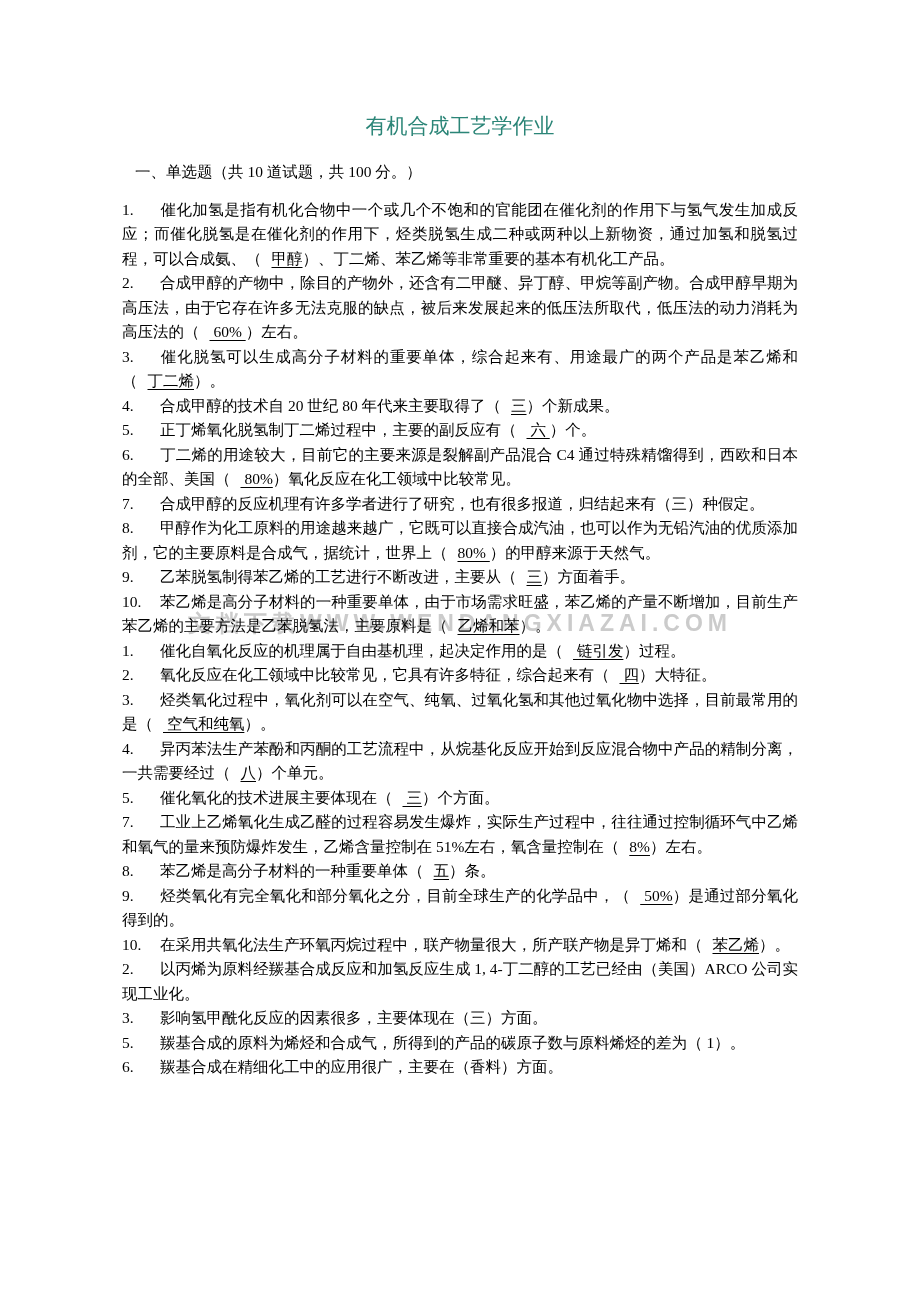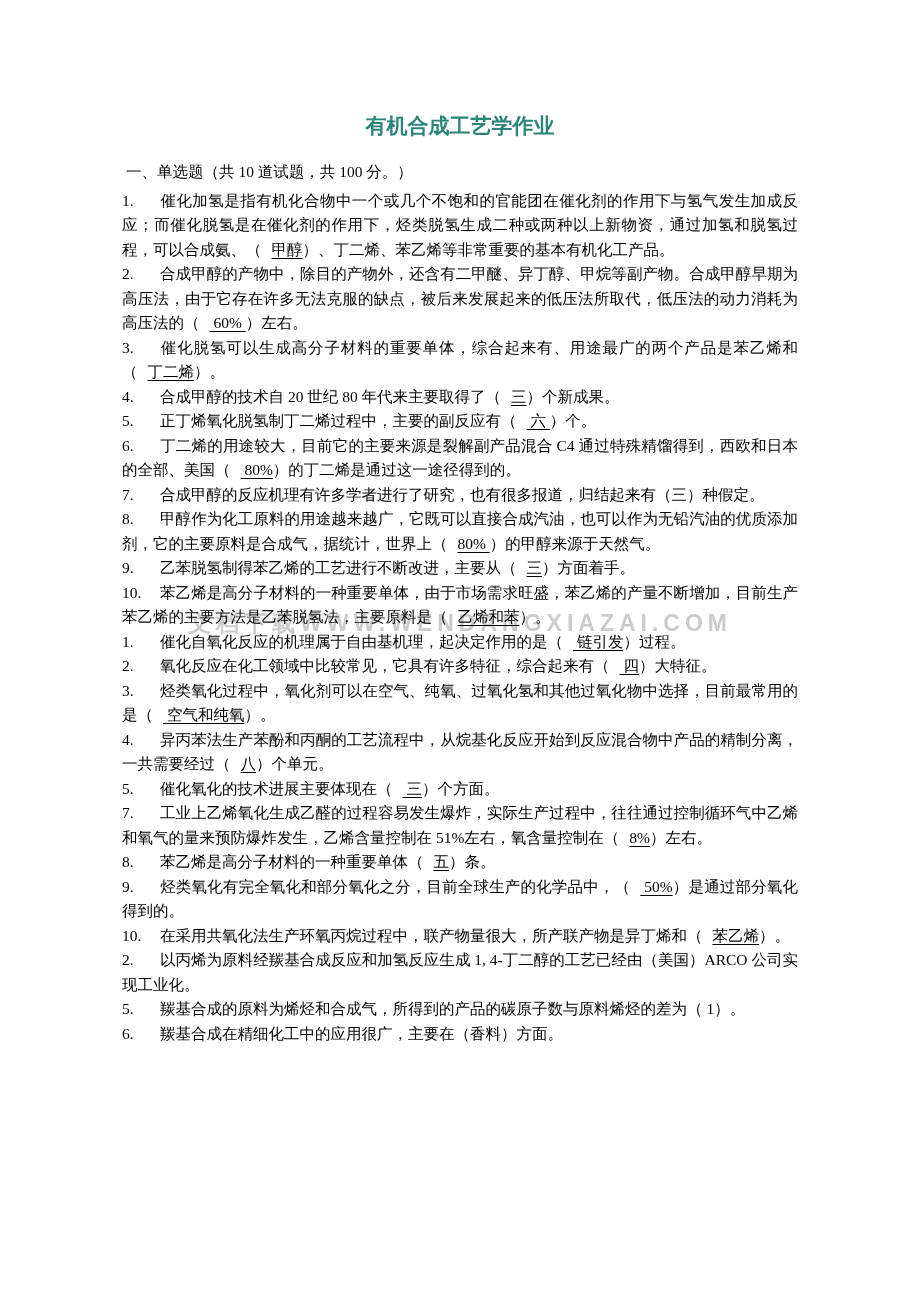--- a/index.html
+++ b/index.html
@@ -41,26 +41,26 @@
     position: absolute;
     left: 122px;
     top: 112px;
     width: 676px;
     z-index: 1;
   }
   .doc-title {
     margin: 0 0 20px 0;
     text-align: center;
     font-size: 21px;
-    font-weight: bold;
+    font-weight: normal;
     color: var(--title-color, #2b8577);
     font-family: "Liberation Serif", "DejaVu Serif", serif;
   }
   .section-header {
-    margin: 4px;
+    margin: 13px;
     font-size: 15.5px;
     line-height: 24.5px;
   }
   .question {
     margin: 0;
     font-size: 15.5px;
     line-height: 24.5px;
     text-align: justify;
   }
   .qnum {
@@ -83,32 +83,33 @@
     <h1 class="doc-title">有机合成工艺学作业</h1>
 
     <p class="section-header">一、单选题（共 10 道试题，共 100 分。）</p>
 
     <div id="questions">
         <p class="question"><span class="qnum">1.</span><span class="">催化加氢是指有机化合物中一个或几个不饱和的官能团在催化剂的作用下与氢气发生加成反应；而催化脱氢是在催化剂的作用下，烃类脱氢生成二种或两种以上新物资，通过加氢和脱氢过程，可以合成氨、（</span><span class="ans">甲醇</span><span class="">）、丁二烯、苯乙烯等非常重要的基本有机化工产品。</span></p>
         <p class="question"><span class="qnum">2.</span><span class="">合成甲醇的产物中，除目的产物外，还含有二甲醚、异丁醇、甲烷等副产物。合成甲醇早期为高压法，由于它存在许多无法克服的缺点，被后来发展起来的低压法所取代，低压法的动力消耗为高压法的（</span><span class="ans"> 60% </span><span class="">）左右。</span></p>
         <p class="question"><span class="qnum">3.</span><span class="">催化脱氢可以生成高分子材料的重要单体，综合起来有、用途最广的两个产品是苯乙烯和（</span><span class="ans">丁二烯</span><span class="">）。</span></p>
         <p class="question"><span class="qnum">4.</span><span class="">合成甲醇的技术自 20 世纪 80 年代来主要取得了（</span><span class="ans">三</span><span class="">）个新成果。</span></p>
         <p class="question"><span class="qnum">5.</span><span class="">正丁烯氧化脱氢制丁二烯过程中，主要的副反应有（</span><span class="ans"> 六 </span><span class="">）个。</span></p>
-        <p class="question"><span class="qnum">6.</span><span class="">丁二烯的用途较大，目前它的主要来源是裂解副产品混合 C4 通过特殊精馏得到，西欧和日本的全部、美国（</span><span class="ans"> 80%</span><span class="">）的丁二烯是通过这一途径得到的。</span></p>
+        <p class="question"><span class="qnum">6.</span><span class="">丁二烯的用途较大，目前它的主要来源是裂解副产品混合 C4 通过特殊精馏得到，西欧和日本的全部、美国（</span><span class="ans"> 80%</span><span class="">）氧化反应在化工领域中比较常见。</span></p>
         <p class="question"><span class="qnum">7.</span><span class="">合成甲醇的反应机理有许多学者进行了研究，也有很多报道，归结起来有（三）种假定。</span></p>
         <p class="question"><span class="qnum">8.</span><span class="">甲醇作为化工原料的用途越来越广，它既可以直接合成汽油，也可以作为无铅汽油的优质添加剂，它的主要原料是合成气，据统计，世界上（</span><span class="ans">80% </span><span class="">）的甲醇来源于天然气。</span></p>
         <p class="question"><span class="qnum">9.</span><span class="">乙苯脱氢制得苯乙烯的工艺进行不断改进，主要从（</span><span class="ans">三</span><span class="">）方面着手。</span></p>
         <p class="question"><span class="qnum">10.</span><span class="">苯乙烯是高分子材料的一种重要单体，由于市场需求旺盛，苯乙烯的产量不断增加，目前生产苯乙烯的主要方法是乙苯脱氢法，主要原料是（</span><span class="ans">乙烯和苯</span><span class="">）。</span></p>
         <p class="question"><span class="qnum">1.</span><span class="">催化自氧化反应的机理属于自由基机理，起决定作用的是（</span><span class="ans"> 链引发</span><span class="">）过程。</span></p>
         <p class="question"><span class="qnum">2.</span><span class="">氧化反应在化工领域中比较常见，它具有许多特征，综合起来有（</span><span class="ans"> 四</span><span class="">）大特征。</span></p>
         <p class="question"><span class="qnum">3.</span><span class="">烃类氧化过程中，氧化剂可以在空气、纯氧、过氧化氢和其他过氧化物中选择，目前最常用的是（</span><span class="ans"> 空气和纯氧</span><span class="">）。</span></p>
         <p class="question"><span class="qnum">4.</span><span class="">异丙苯法生产苯酚和丙酮的工艺流程中，从烷基化反应开始到反应混合物中产品的精制分离，一共需要经过（</span><span class="ans">八</span><span class="">）个单元。</span></p>
         <p class="question"><span class="qnum">5.</span><span class="">催化氧化的技术进展主要体现在（</span><span class="ans"> 三</span><span class="">）个方面。</span></p>
         <p class="question"><span class="qnum">7.</span><span class="">工业上乙烯氧化生成乙醛的过程容易发生爆炸，实际生产过程中，往往通过控制循环气中乙烯和氧气的量来预防爆炸发生，乙烯含量控制在 51%左右，氧含量控制在（</span><span class="ans">8%</span><span class="">）左右。</span></p>
         <p class="question"><span class="qnum">8.</span><span class="">苯乙烯是高分子材料的一种重要单体（</span><span class="ans">五</span><span class="">）条。</span></p>
         <p class="question"><span class="qnum">9.</span><span class="">烃类氧化有完全氧化和部分氧化之分，目前全球生产的化学品中，（</span><span class="ans"> 50%</span><span class="">）是通过部分氧化得到的。</span></p>
         <p class="question"><span class="qnum">10.</span><span class="">在采用共氧化法生产环氧丙烷过程中，联产物量很大，所产联产物是异丁烯和（</span><span class="ans">苯乙烯</span><span class="">）。</span></p>
         <p class="question"><span class="qnum">2.</span><span class="">以丙烯为原料经羰基合成反应和加氢反应生成 1, 4-丁二醇的工艺已经由（美国）ARCO 公司实现工业化。</span></p>
+        <p class="question"><span class="qnum">3.</span><span class="">影响氢甲酰化反应的因素很多，主要体现在（三）方面。</span></p>
         <p class="question"><span class="qnum">5.</span><span class="">羰基合成的原料为烯烃和合成气，所得到的产品的碳原子数与原料烯烃的差为（ 1）。</span></p>
         <p class="question"><span class="qnum">6.</span><span class="">羰基合成在精细化工中的应用很广，主要在（香料）方面。</span></p>
       </div>
   </div>
 </div>
 
 </body></html>

